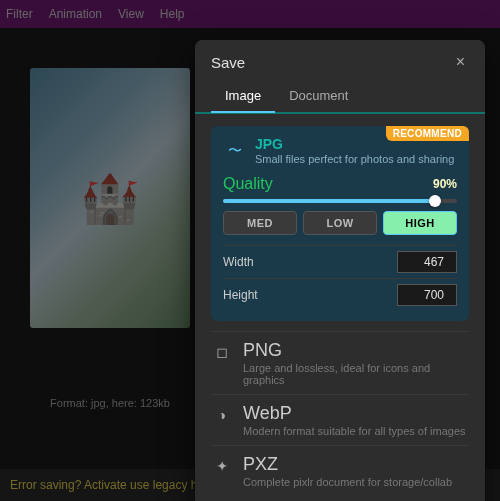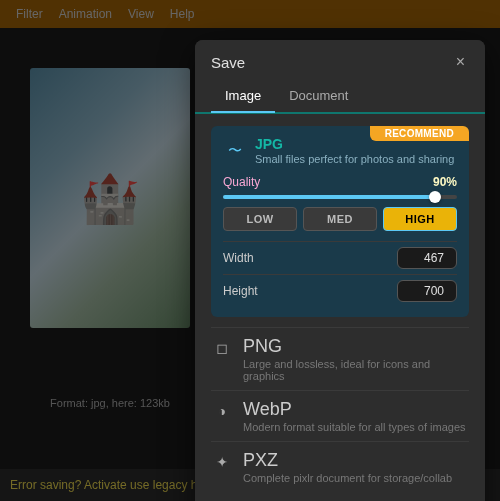--- a/index.html
+++ b/index.html
@@ -15,25 +15,25 @@
     
     .app-bg {
       position: absolute;
       inset: 0;
       background: #1e1e1e;
       display: flex;
       flex-direction: column;
     }
     .app-menubar {
       height: 28px;
-      background: #a16207;
+      background: #701a75;
       display: flex;
       align-items: center;
       gap: 16px;
-      padding: 0 16px;
+      padding: 0 6px;
     }
     .app-menubar span {
       color: #ccc;
       font-size: 12px;
     }
     .app-canvas-area {
       flex: 1;
       background: #1a1a1a;
       position: relative;
     }
@@ -170,36 +170,36 @@
       margin-top: 1px;
     }
     .recommend-badge {
       position: absolute;
       top: 0;
       right: 0;
       background: #f5a623;
       color: #fff;
       font-size: 10px;
       font-weight: 600;
-      padding: 2px 15px;
+      padding: 2px 7px;
       border-radius: 0 6px 0 6px;
       text-transform: uppercase;
       letter-spacing: 0.3px;
     }
 
     
     .quality-row {
       display: flex;
       justify-content: space-between;
       align-items: center;
       margin: 10px 0 6px;
     }
     .quality-label {
-      font-size: 12px;
-      color: #f9a8d4;
+      font-size: 16px;
+      color: #22c55e;
     }
     .quality-value {
       font-size: 12px;
       color: #fef9c3;
       font-weight: 600;
     }
     .slider-container {
       margin-bottom: 8px;
     }
     .slider {
@@ -240,41 +240,41 @@
       font-weight: 600;
       border: 1px solid #555;
       background: #3a3a3a;
       color: #bbb;
       border-radius: 4px;
       cursor: pointer;
       text-align: center;
       letter-spacing: 0.5px;
     }
     .qual-btn.active {
-      background: #eab308;
+      background: #86efac;
       border-color: #5bc8f5;
       color: #000;
     }
 
     
     .dim-row {
       display: flex;
       justify-content: space-between;
       align-items: center;
       padding: 5px 0;
       border-top: 1px solid #3a3a3a;
     }
     .dim-label {
       font-size: 12px;
       color: #ccc;
     }
     .dim-input {
       background: #1a1a1a;
       border: 1px solid #555;
-      border-radius: 6px;
+      border-radius: 0;
       color: #e0e0e0;
       font-size: 12px;
       padding: 3px 12px;
       width: 60px;
       text-align: right;
     }
 
     
     .format-option {
       display: flex;
@@ -406,22 +406,22 @@
       </div>
 
       <div class="slider-container">
         <div class="slider">
           <div class="slider-fill"></div>
           <div class="slider-thumb"></div>
         </div>
       </div>
 
       <div class="quality-buttons">
+        <div class="qual-btn">MED</div>
         <div class="qual-btn">LOW</div>
-        <div class="qual-btn">MED</div>
         <div class="qual-btn active">HIGH</div>
       </div>
 
       <div class="dim-row">
         <span class="dim-label">Width</span>
         <input class="dim-input" type="text" value="467" style="">
       </div>
       <div class="dim-row">
         <span class="dim-label">Height</span>
         <input class="dim-input" type="text" value="700" style="">

